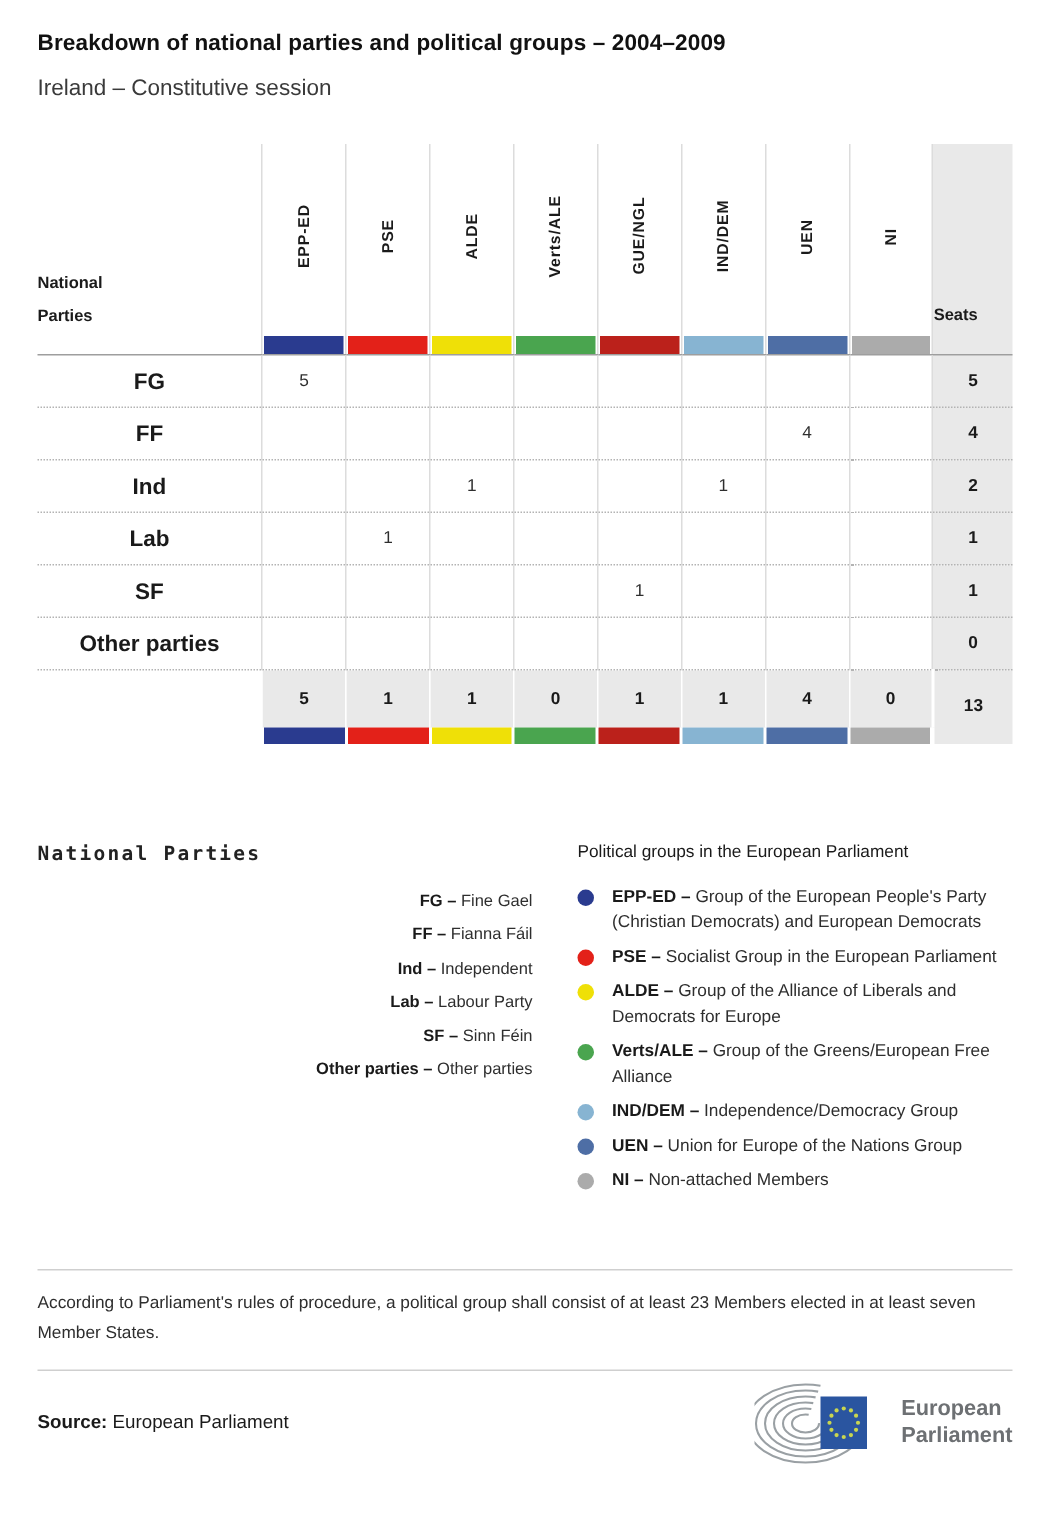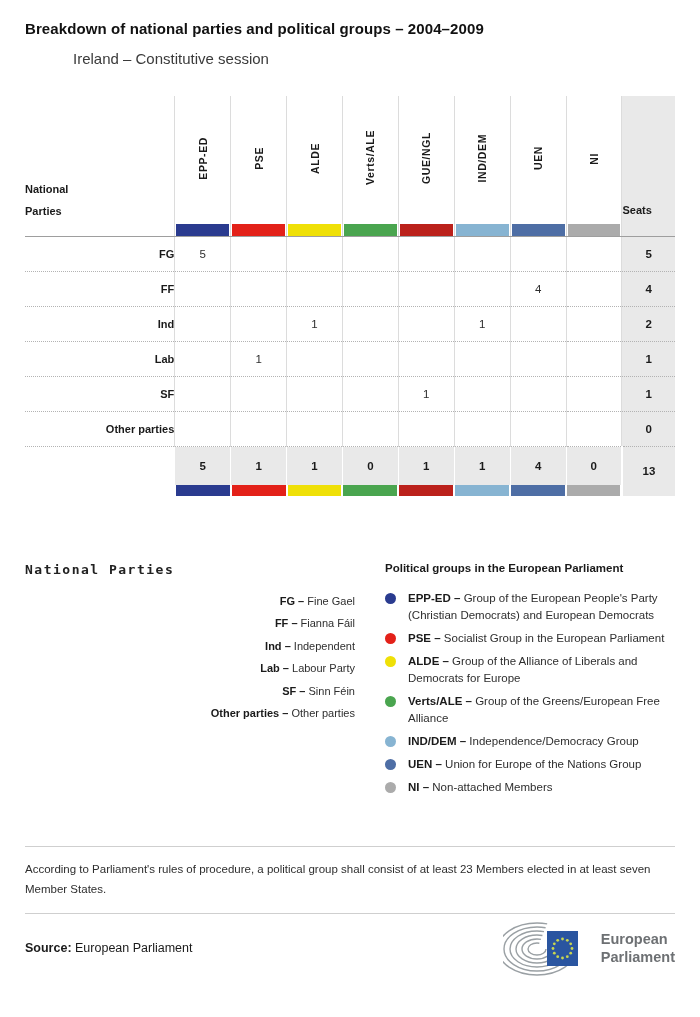--- a/index.html
+++ b/index.html
@@ -5,21 +5,21 @@
   * { box-sizing: border-box; }
   html, body { margin: 0; padding: 0; background: #fff; }
   body {
     width: 700px; height: 1017px; overflow: hidden;
     font-family: "Liberation Sans", sans-serif; color: #1a1a1a;
   }
   .page { width: 700px; height: 1017px; padding: 20px 25px 0 25px; }
 
   
   .title { margin: 0; font-size: 15px; font-weight: 700; color: #111; letter-spacing: .1px; }
-  .subtitle { margin-top: 13px; font-size: 15px; font-weight: 400; color: #3a3a3a; margin-left: 48px; }
+  .subtitle { margin-top: 13px; font-size: 15px; font-weight: 400; color: #3a3a3a; }
 
   
   table.seats { border-collapse: collapse; table-layout: fixed; margin-top: 29px; }
   col.c-label { width: 150px; }
   col.c-grp   { width: 56px; }
   col.c-seats { width: 53px; }
   td { padding: 0; vertical-align: middle; }
 
   tr.hrow { height: 128px; }
   td.corner { vertical-align: bottom; }
@@ -33,21 +33,21 @@
              font-size: 11px; font-weight: 700; padding-bottom: 8px; }
 
   tr.brow { height: 12px; }
   tr.brow td { border-bottom: 1px solid #9e9e9e; }
   td.bcell { border-left: 1px solid #dcdcdc; }
   .bar  { height: 12px; margin: 0 1px; }
   td.bseats { background: #e9e9e9; border-left: 1px solid #dcdcdc; }
 
   tr.drow { height: 35px; }
   tr.drow td { border-top: 1px dotted #b3b3b3; }
-  td.party { font-size: 11px; font-weight: 700; text-align: right; }
+  td.party { font-size: 15px; font-weight: 700; text-align: center; }
   td.cell  { border-left: 1px solid #dcdcdc; text-align: center; font-size: 11.5px; color: #2e2e2e; }
   td.scell { background: #e9e9e9; border-left: 1px solid #dcdcdc; text-align: center;
              font-size: 11.5px; font-weight: 700; }
 
   tr.trow { height: 38px; }
   tr.trow td { border-top: 1px dotted #b3b3b3; }
   td.tempty { }
   td.tcell { background: #e9e9e9; border-left: 1px solid #fff; text-align: center;
              font-size: 11.5px; font-weight: 700; }
   td.tseats { background: #e9e9e9; border-left: 2px solid #fff; text-align: center;
@@ -57,21 +57,21 @@
 
   
   .legend { display: flex; margin-top: 66px; }
   .lp { width: 330px; flex: none; }
   .lp h3 { margin: 0 0 18px 0; font-family: "DejaVu Sans Mono", monospace;
            font-size: 13px; font-weight: 700; letter-spacing: 1.5px; color: #222; }
   .lp-item { font-size: 11px; margin-bottom: 10.5px; color: #2e2e2e; text-align: right; }
   .lp-item b { color: #1a1a1a; }
 
   .lg { width: 292px; margin-left: 30px; flex: none; }
-  .lg h3 { margin: 0 0 16px 0; font-size: 11.5px; font-weight: 700; color: #1a1a1a; }
+  .lg h3 { margin: 0 0 16px 0; font-size: 11.5px; font-weight: 400; color: #1a1a1a; }
   .lg-item { display: flex; align-items: flex-start; margin-bottom: 6px;
              font-size: 11.5px; line-height: 17px; color: #2e2e2e; }
   .dot { width: 11px; height: 11px; border-radius: 50%; flex: none; margin: 3px 12px 0 0; }
   .lg-text b { color: #1a1a1a; }
 
   
   .rule { border: none; border-top: 1px solid #cfcfcf; margin: 0; }
   .rule1 { margin-top: 44px; }
   .note { margin: 12px 0 14px 0; font-size: 11.5px; line-height: 1.75; color: #2e2e2e; }
   .srcrow { display: flex; align-items: center; justify-content: space-between; margin-top: 6px; }

